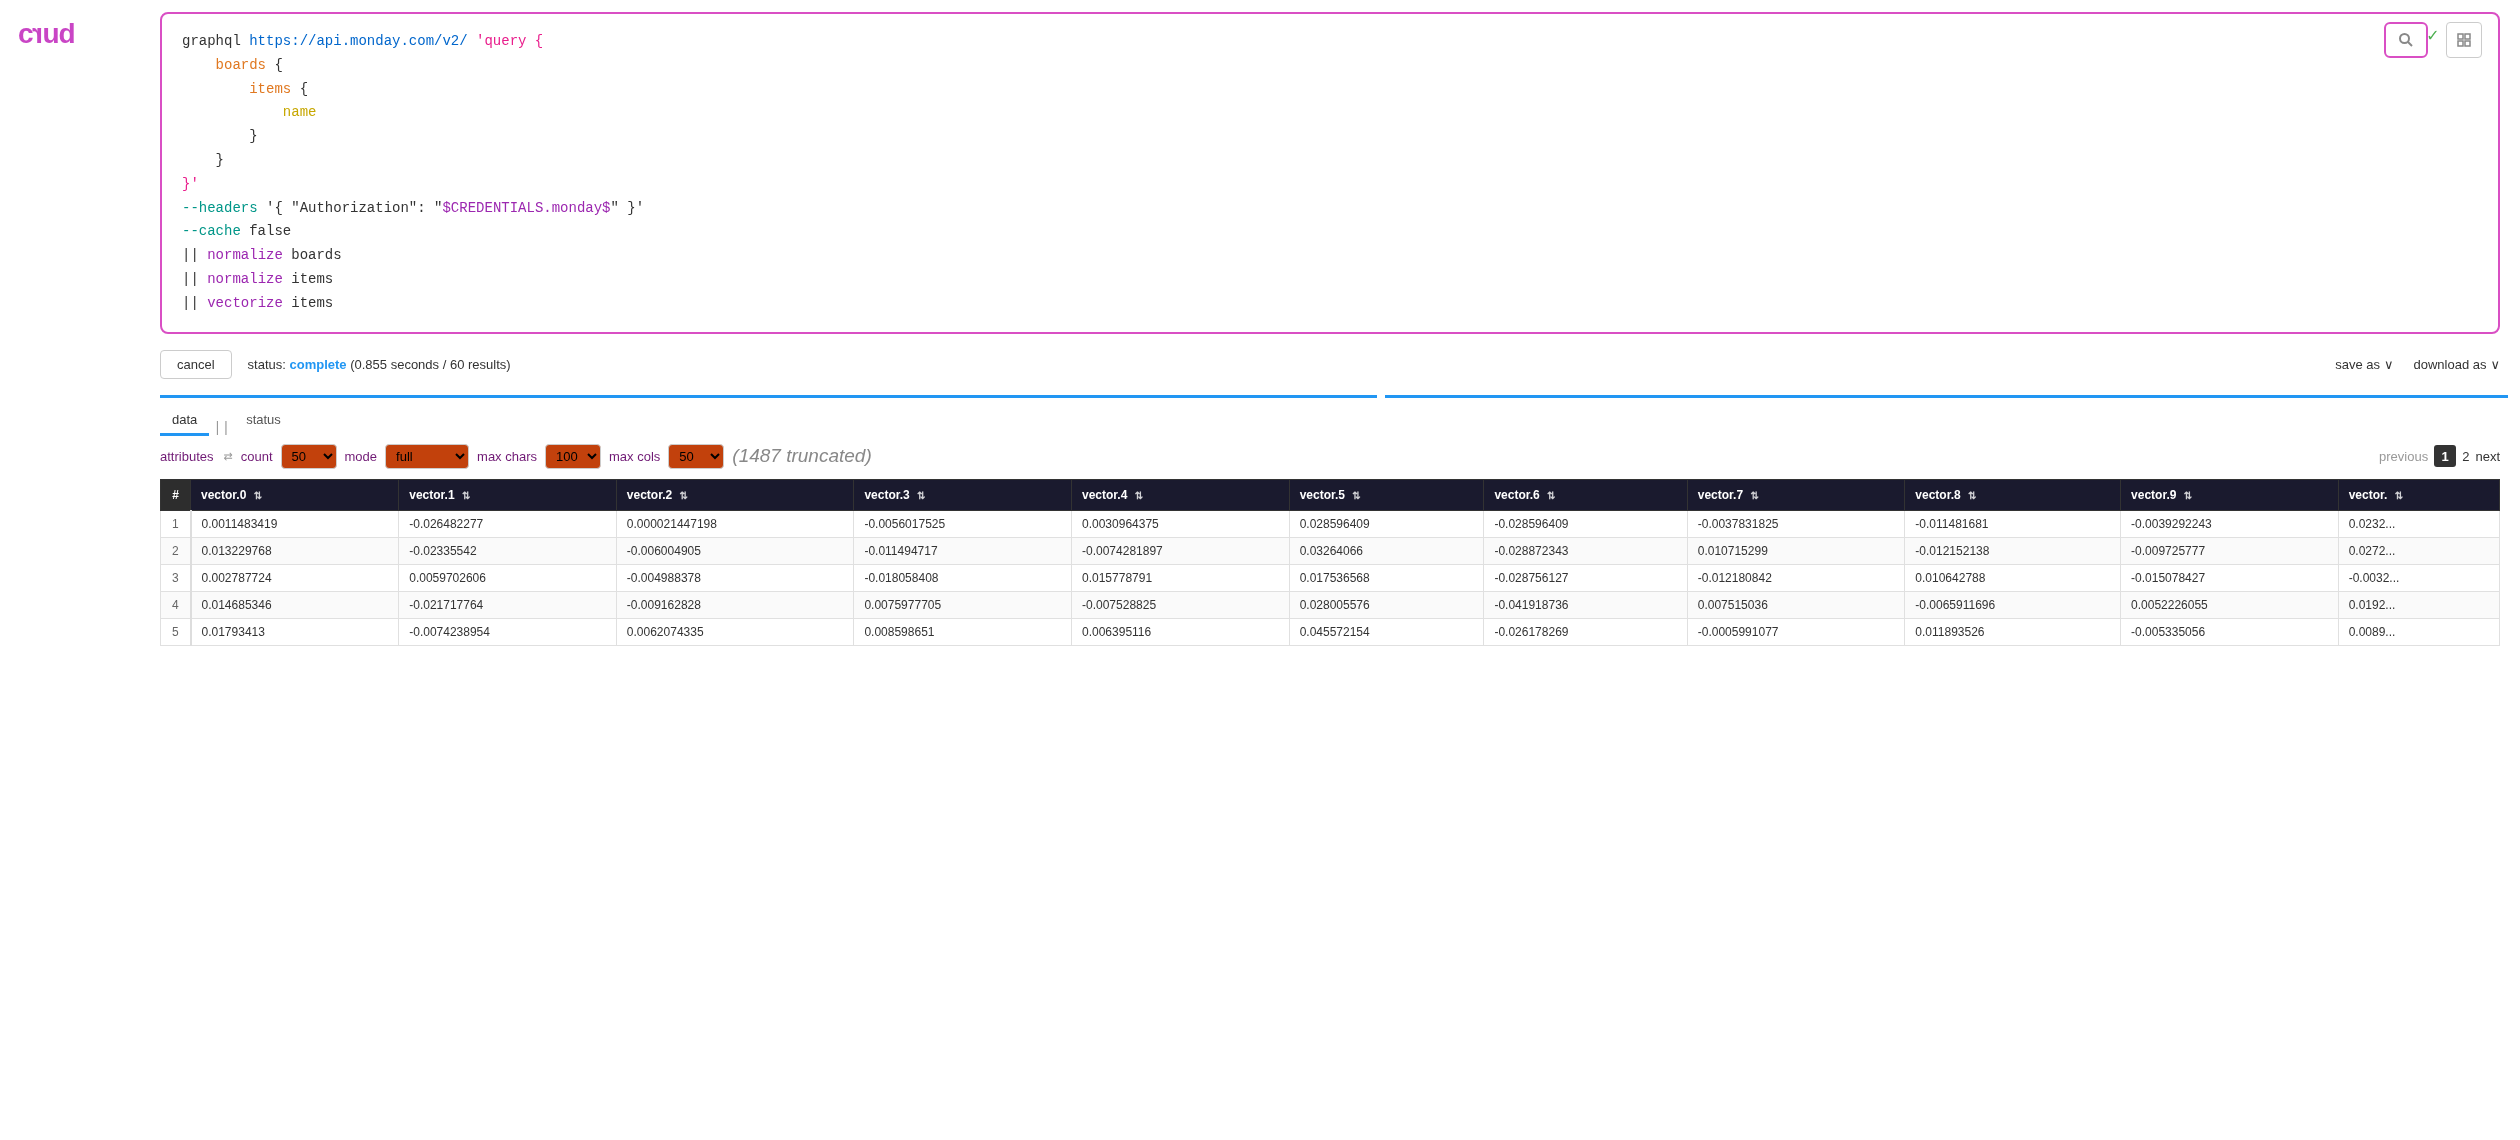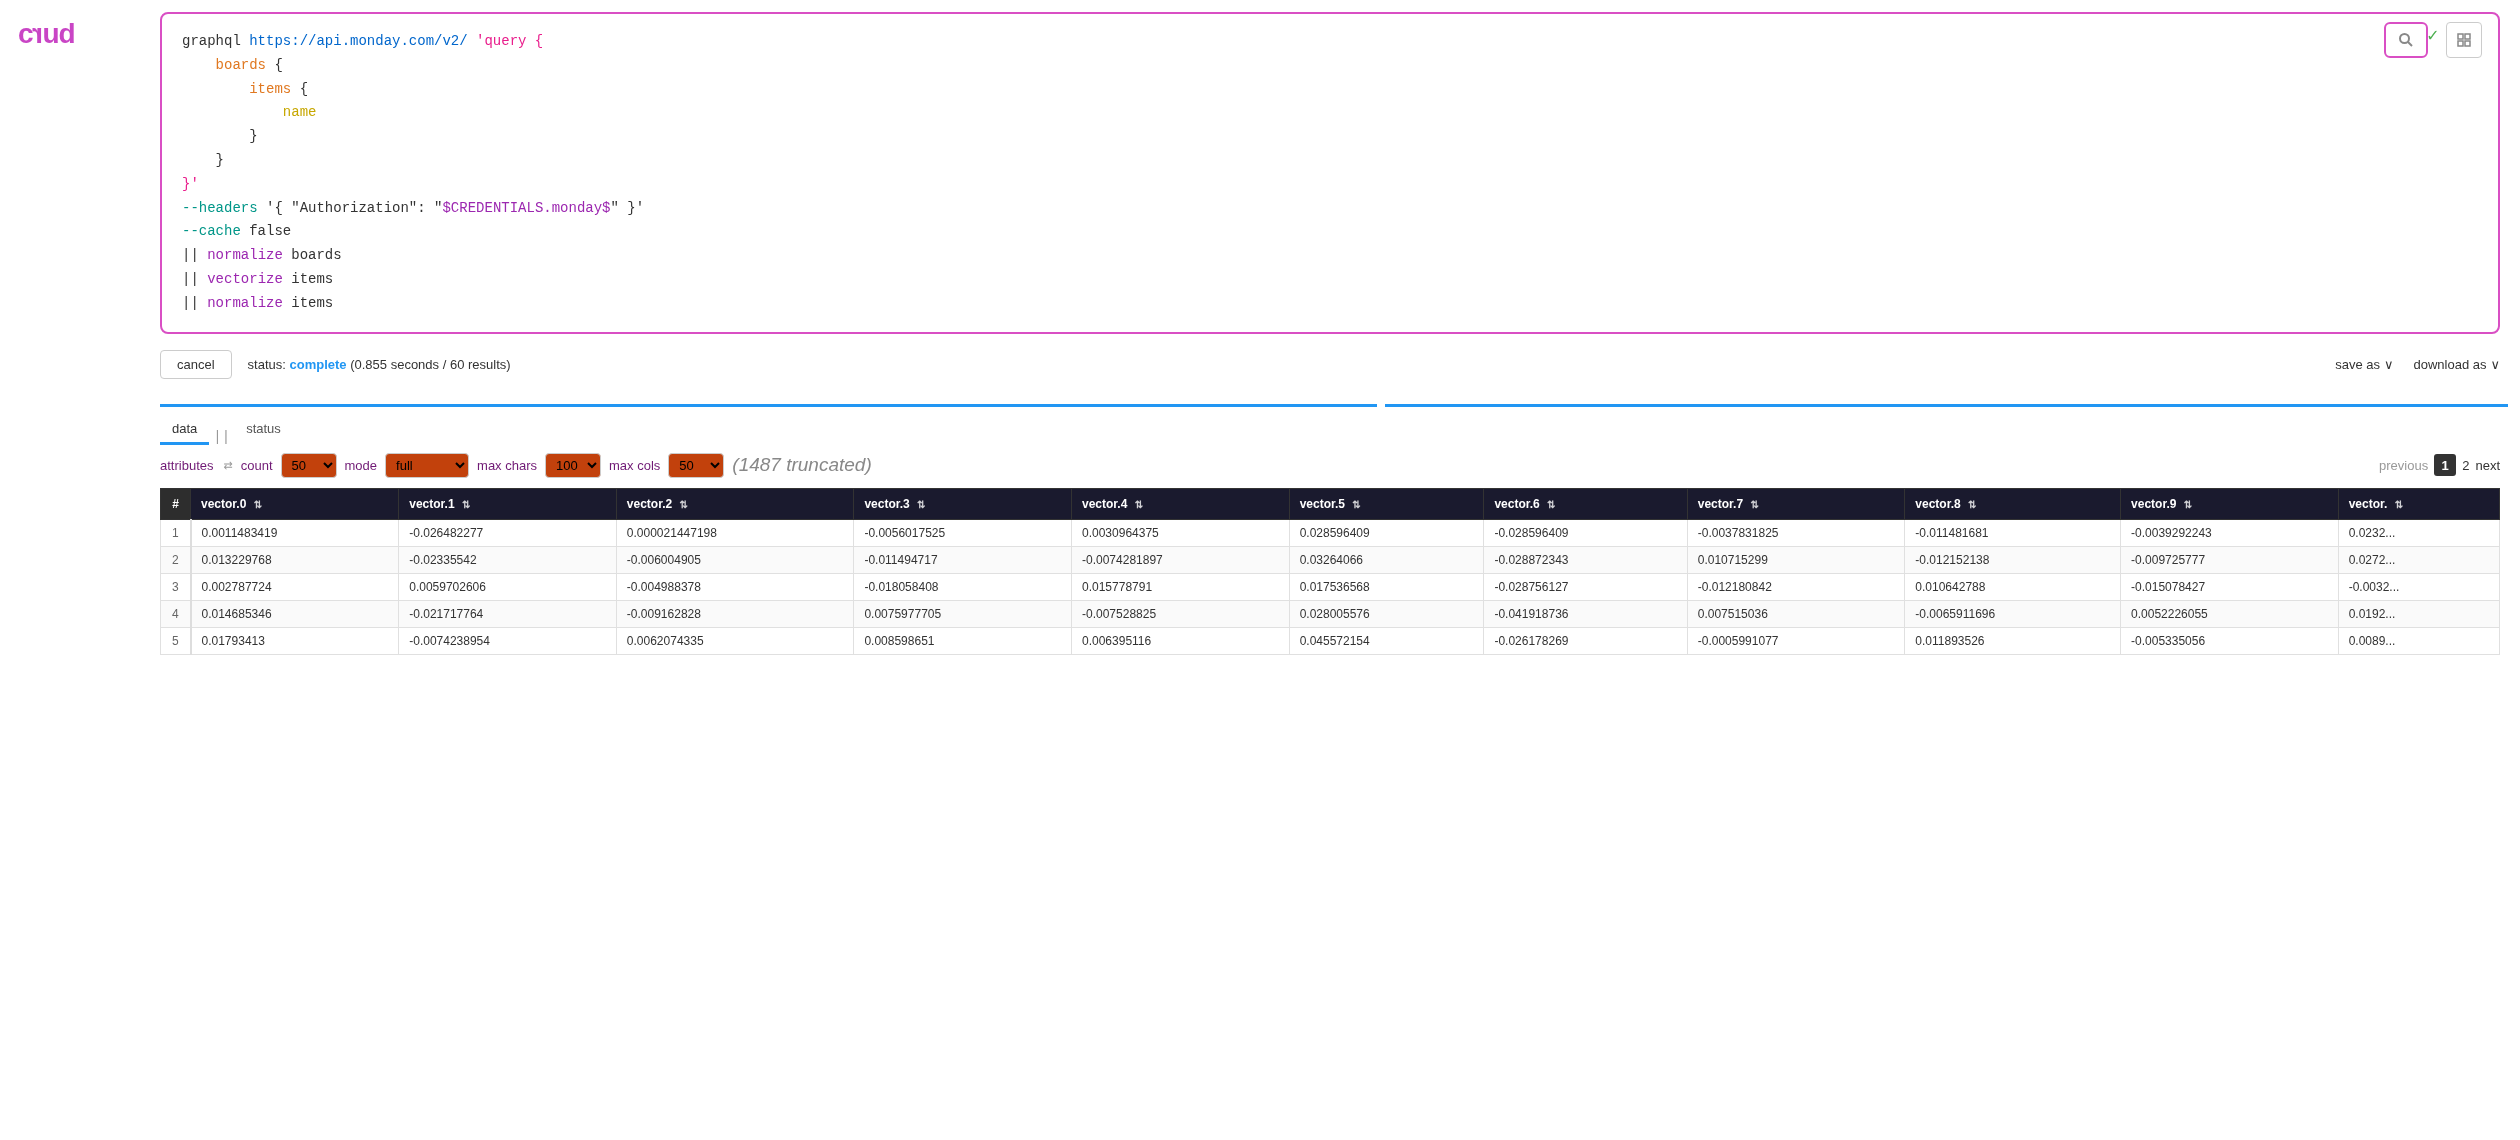--- a/index.html
+++ b/index.html
@@ -94,21 +94,21 @@
     .c-yellow { color: #c7a700; }
     .c-teal { color: #009688; }
     .c-purple { color: #9c27b0; }
     .c-string { color: #e91e8c; }
 
     
     .toolbar-row {
       display: flex;
       align-items: center;
       justify-content: space-between;
-      margin-bottom: 25px;
+      margin-bottom: 16px;
       font-family: Arial, sans-serif;
     }
 
     .toolbar-left {
       display: flex;
       align-items: center;
       gap: 16px;
     }
 
     .cancel-btn {
@@ -348,22 +348,22 @@
         <div class="code-line"><span class="c-default">graphql </span><span class="c-blue">https://api.monday.com/v2/</span><span class="c-string"> 'query {</span></div>
         <div class="code-line">    <span class="c-orange">boards</span><span class="c-default"> {</span></div>
         <div class="code-line">        <span class="c-orange">items</span><span class="c-default"> {</span></div>
         <div class="code-line">            <span class="c-yellow">name</span></div>
         <div class="code-line">        <span class="c-default">}</span></div>
         <div class="code-line">    <span class="c-default">}</span></div>
         <div class="code-line"><span class="c-string">}'</span></div>
         <div class="code-line"><span class="c-teal">--headers</span><span class="c-default"> '{ "Authorization": "</span><span class="c-purple">$CREDENTIALS.monday$</span><span class="c-default">" }'</span></div>
         <div class="code-line"><span class="c-teal">--cache</span><span class="c-default"> false</span></div>
         <div class="code-line"><span class="c-default">|| </span><span class="c-purple">normalize</span><span class="c-default"> boards</span></div>
+        <div class="code-line"><span class="c-default">|| </span><span class="c-purple">normalize</span><span class="c-default"> items</span></div>
         <div class="code-line"><span class="c-default">|| </span><span class="c-purple">vectorize</span><span class="c-default"> items</span></div>
-        <div class="code-line"><span class="c-default">|| </span><span class="c-purple">normalize</span><span class="c-default"> items</span></div>
       </div>
   </div>
 
   <div class="toolbar-row">
     <div class="toolbar-left">
       <button class="cancel-btn">cancel</button>
       <span class="status-text">
         <span>status: </span><span class="status-complete">complete</span><span> (0.855 seconds / 60 results)</span>
       </span>
     </div>

